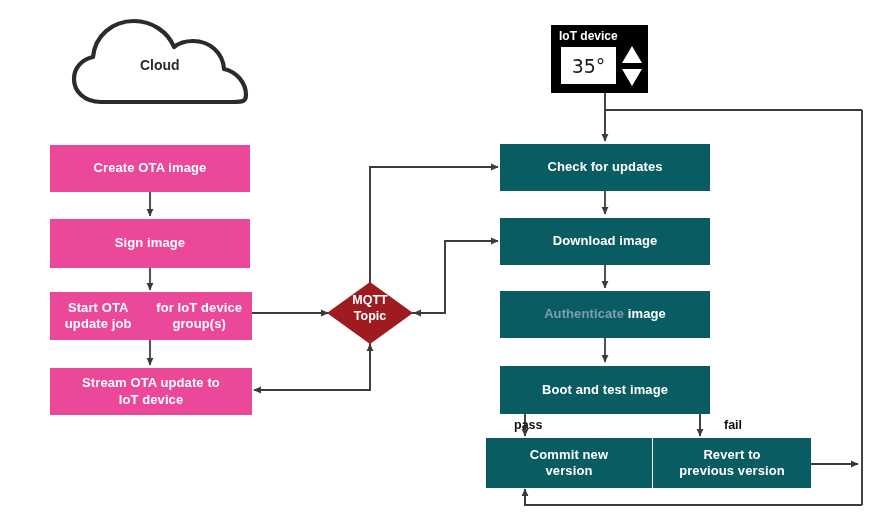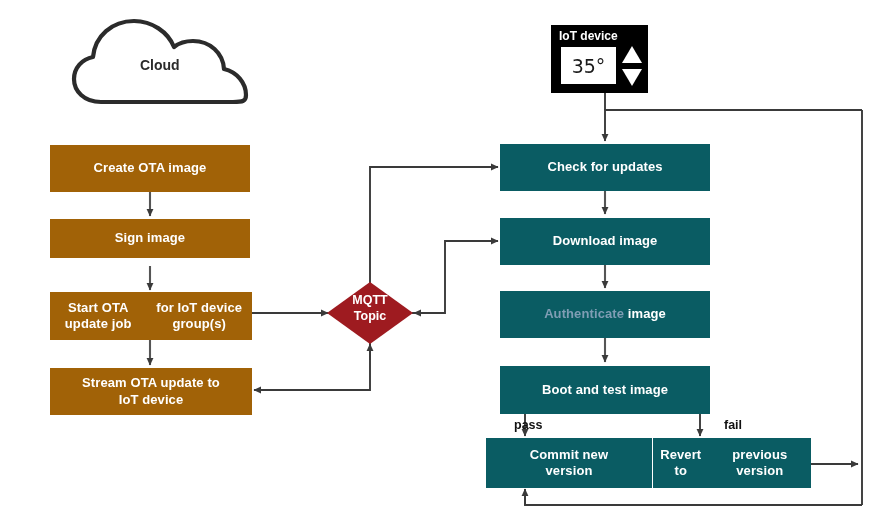--- a/index.html
+++ b/index.html
@@ -5,21 +5,21 @@
   html,body{margin:0;padding:0;background:#ffffff;}
   body{width:881px;height:518px;overflow:hidden;
        font-family:"Liberation Sans","DejaVu Sans",sans-serif;}
   #stage{position:relative;width:881px;height:518px;background:#ffffff;}
 
   svg.layer{position:absolute;left:0;top:0;width:881px;height:518px;}
 
   .node{position:absolute;display:flex;align-items:center;justify-content:center;
         text-align:center;color:#ffffff;font-weight:bold;font-size:13px;
         line-height:1.25;letter-spacing:0.1px;box-sizing:border-box;}
-  .node.cloudside{background:#a16207;}
+  .node.cloudside{background:#ec4899;}
   .node.deviceside{background:#0a5c63;}
 
   .lbl{position:absolute;font-size:12.5px;font-weight:bold;color:#111111;
        white-space:nowrap;margin-left:33px;}
 
   .cloudtext{position:absolute;color:#2b2b2b;font-weight:bold;font-size:14px;
              white-space:nowrap;}
 
   
   #iot-device{position:absolute;left:551px;top:25px;width:97px;height:68px;
@@ -137,21 +137,21 @@
     <svg id="iot-arrows" viewBox="0 0 22 42">
       <polygon points="11,1 21,18 1,18" fill="#ffffff"></polygon>
       <polygon points="11,41 1,24 21,24" fill="#ffffff"></polygon>
     </svg>
   </div>
 
   <div class="node cloudside" style="left:50px;top:145px;width:200px;height:47px;">
     <span>Create OTA image</span>
   </div>
 
-  <div class="node cloudside" style="left:50px;top:219px;width:200px;height:39px;">
+  <div class="node cloudside" style="left:50px;top:219px;width:200px;height:49px;">
     <span>Sign image</span>
   </div>
 
   <div class="node cloudside" style="left:50px;top:292px;width:202px;height:48px;
               flex-direction:row;">
     <span>Start OTA update job</span>
     <span>for IoT device group(s)</span>
   </div>
 
   <div class="node cloudside" style="left:50px;top:368px;width:202px;height:47px;
@@ -186,18 +186,18 @@
   <div class="lbl" style="left:481px;top:418px;">pass</div>
   <div class="lbl" style="left:691px;top:418px;">fail</div>
 
   <div class="node deviceside" style="left:442px;top:438px;width:166px;height:50px;
               flex-direction:column;margin-left:44px;">
     <span>Commit new</span>
     <span>version</span>
   </div>
 
   <div class="node deviceside" style="left:653px;top:438px;width:158px;height:50px;
-              flex-direction:row;">
+              flex-direction:column;">
     <span>Revert to</span>
     <span>previous version</span>
   </div>
 
 </div>
 
 </body></html>

